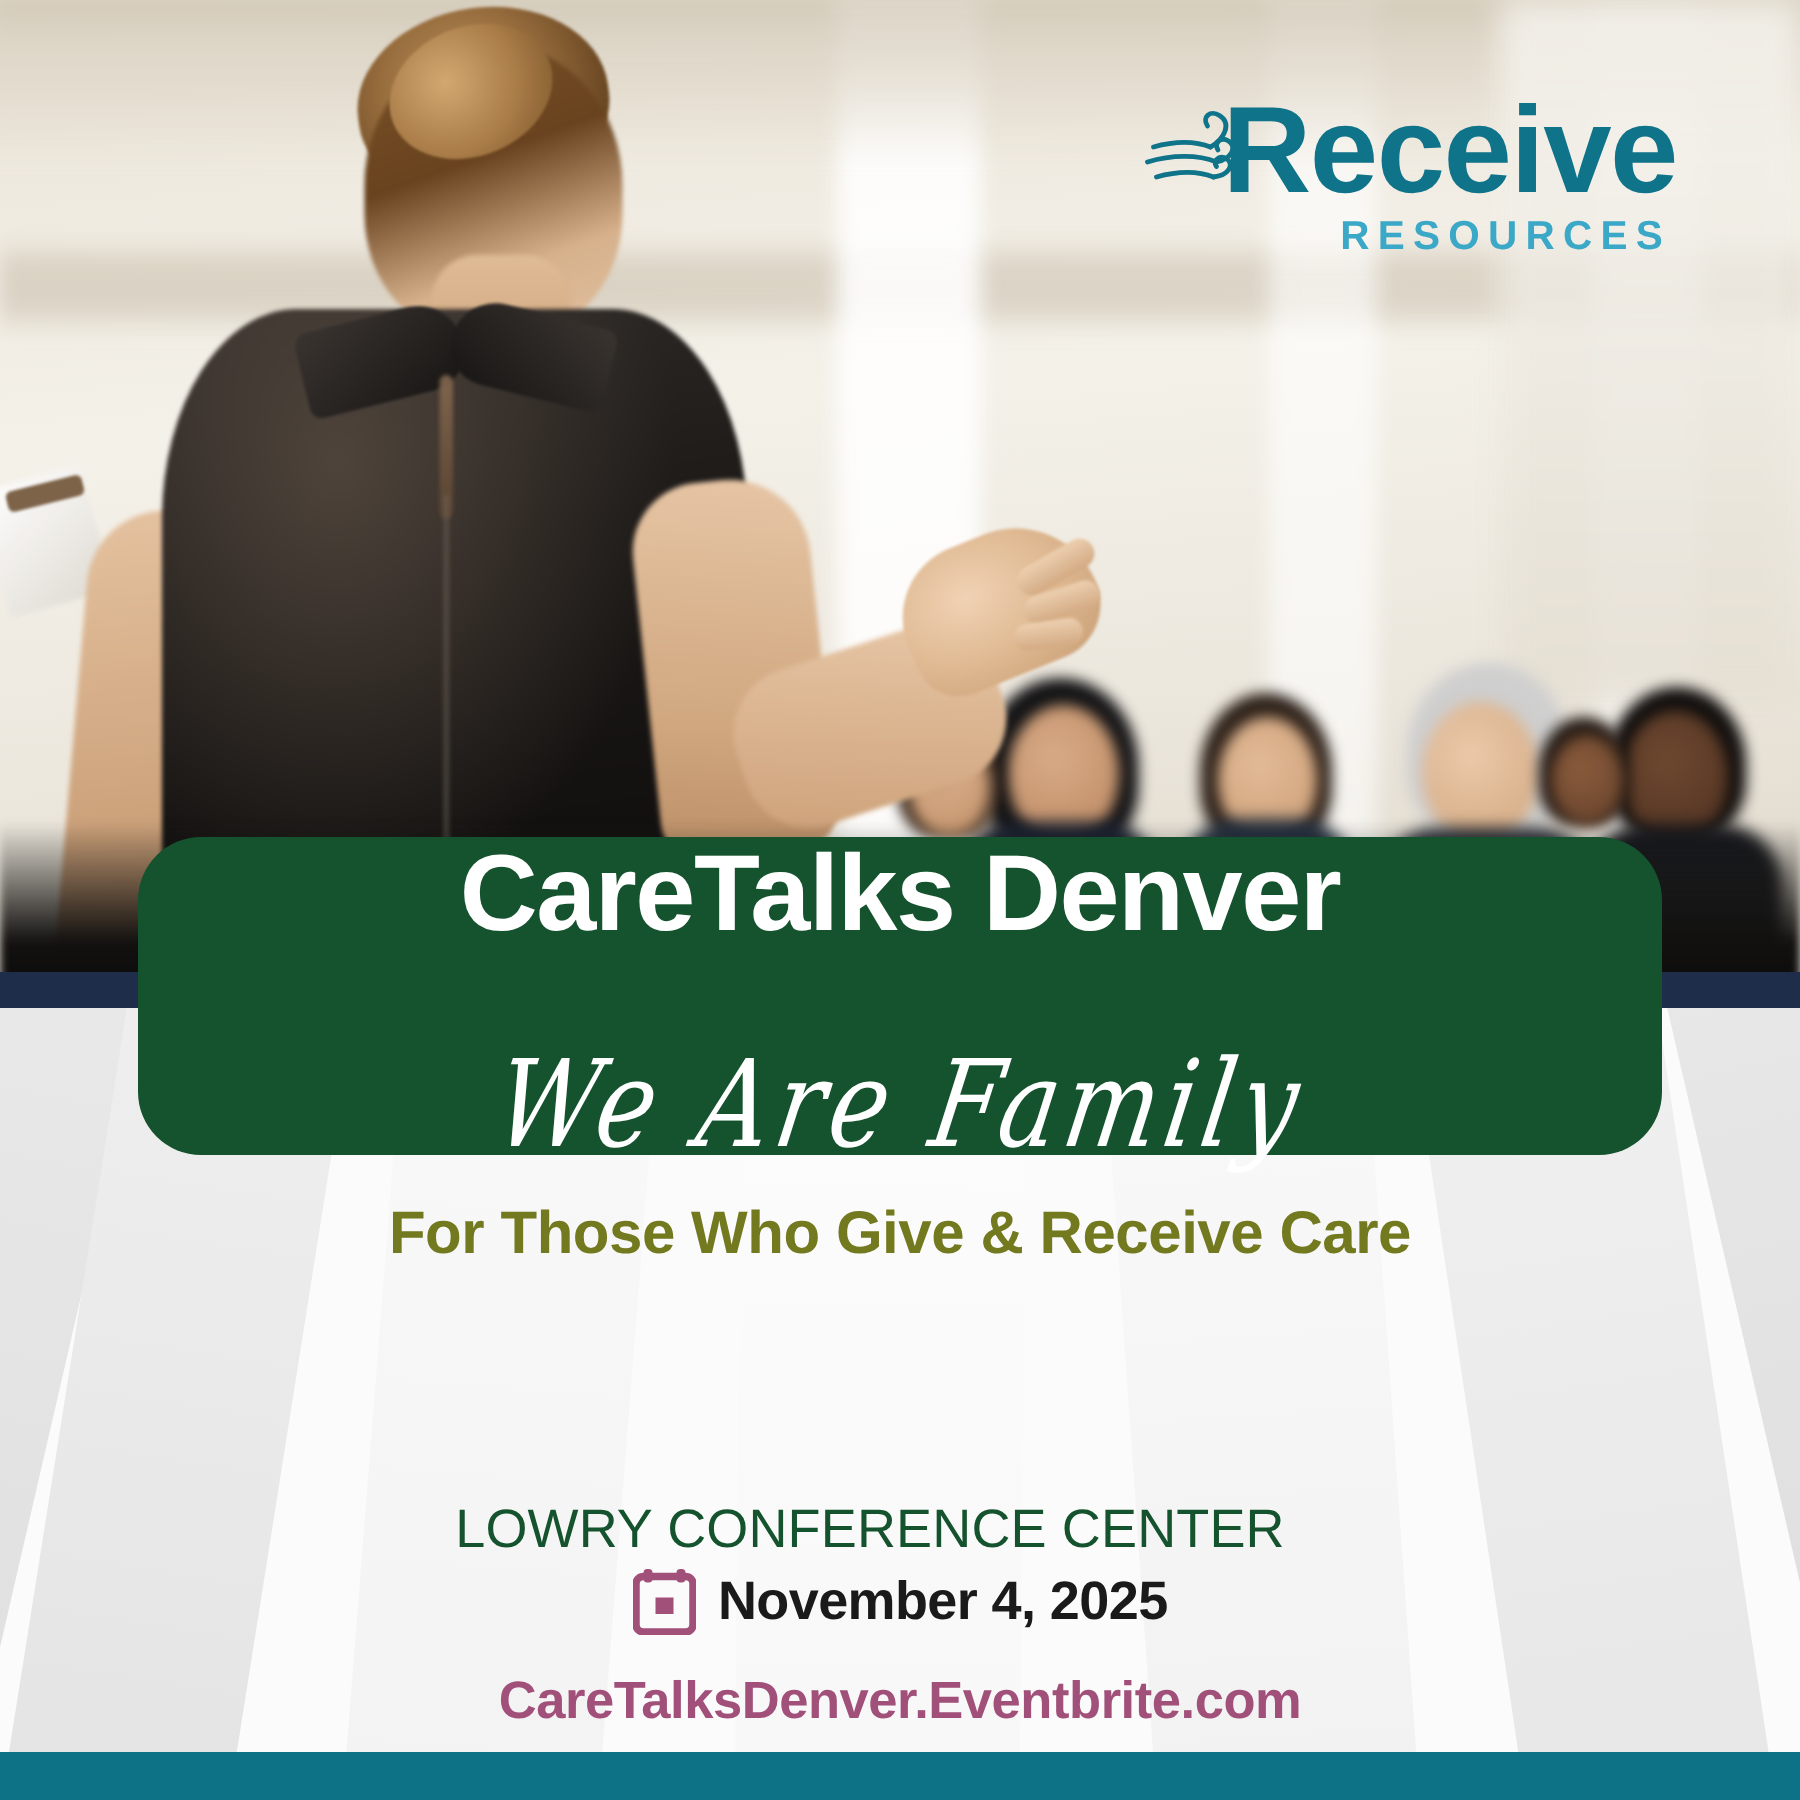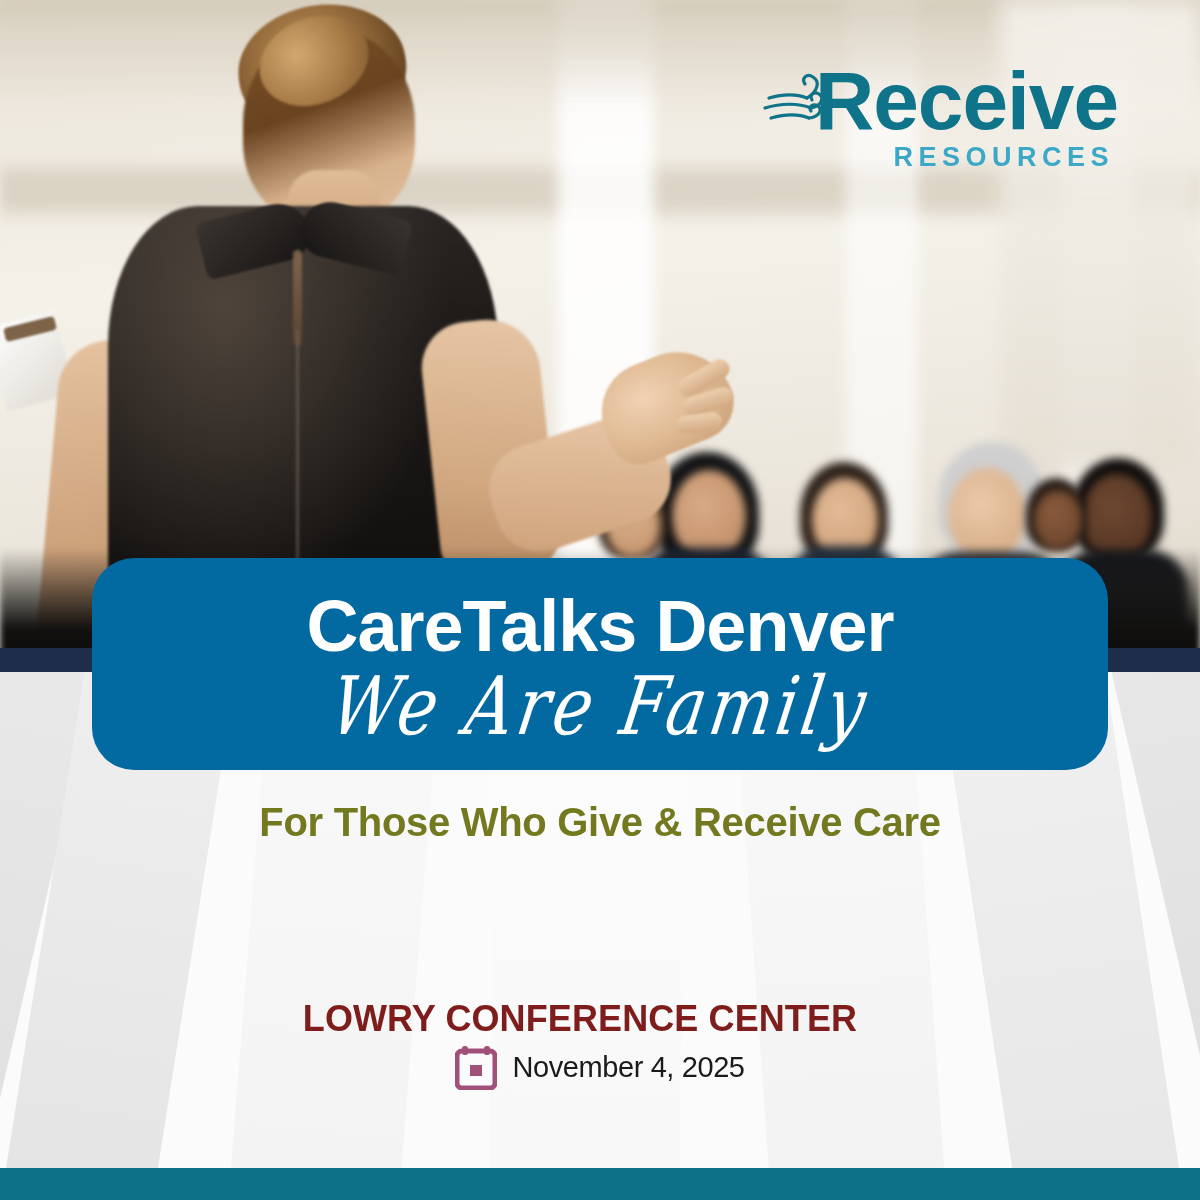--- a/index.html
+++ b/index.html
@@ -179,24 +179,24 @@
   .logo-sub {
     font-size: 27px; font-weight: 700; color: #3aa8c6;
     letter-spacing: 5.5px; margin-top: 2px; margin-right: 4px;
   }
   .logo-swirl { position: absolute; left: -52px; top: 6px; }
 
   
   .banner {
     position: absolute; left: 92px; top: 558px;
     width: 1016px; height: 212px;
-    background: #0369a1;
+    background: #14532d;
     border-radius: 42px;
     display: flex; flex-direction: column;
-    align-items: center; justify-content: center;
+    align-items: center; justify-content: space-between;
   }
   .banner-title {
     color: #ffffff; font-size: 72px; font-weight: 700;
     letter-spacing: -1px; line-height: 1;
     font-family: "Liberation Sans", sans-serif;
     margin-top: 2px;
   }
   .banner-script {
     color: #ffffff; font-size: 66px; line-height: 1;
     font-family: "DejaVu Serif", serif;
@@ -212,31 +212,31 @@
     text-align: center; color: #73791f;
     font-size: 40px; font-weight: 700; letter-spacing: -.3px;
   }
   .body-text {
     position: absolute; left: 134px; top: 862px; width: 934px;
     color: #262626; font-size: 31px; line-height: 1.28;
     text-align: left; letter-spacing: -.2px;
   }
   .venue {
     position: absolute; left: 0; top: 998px; width: 1160px;
-    text-align: center; color: #7f1d1d;
-    font-size: 36px; font-weight: 700; letter-spacing: .1px;
+    text-align: center; color: #14532d;
+    font-size: 36px; font-weight: 400; letter-spacing: .1px;
   }
   .detail-row {
     position: absolute; left: 0; top: 1044px; width: 1200px;
     display: flex; align-items: center; justify-content: center;
     gap: 52px;
   }
   .detail-item { display: flex; align-items: center; gap: 15px; }
   .detail-text {
-    color: #1a1a1a; font-size: 29px; font-weight: 400; letter-spacing: -.4px;
+    color: #1a1a1a; font-size: 36px; font-weight: 700; letter-spacing: -.4px;
   }
   .url {
     position: absolute; left: 0; top: 1114px; width: 1200px;
     text-align: center; color: #a1507a;
     font-size: 35px; font-weight: 700; letter-spacing: -.3px;
   }
 
   .footer-bar {
     position: absolute; left: 0; top: 1168px; width: 1200px; height: 32px;
     background: #0e7287;
@@ -341,15 +341,16 @@
       <svg width="42" height="46" viewBox="0 0 42 46">
         <rect x="7" y="2" width="6" height="9" rx="2.5" fill="#a1507a"></rect>
         <rect x="29" y="2" width="6" height="9" rx="2.5" fill="#a1507a"></rect>
         <rect x="2" y="7" width="38" height="37" rx="5" fill="none" stroke="#a1507a" stroke-width="5"></rect>
         <rect x="15" y="21" width="12" height="11" fill="#a1507a"></rect>
       </svg>
       <span class="detail-text">November 4, 2025</span>
     </div>
   </div>
 
+  <div class="url">CareTalksDenver.Eventbrite.com</div>
 
   <div class="footer-bar"></div>
 </div>
 
 </body></html>

